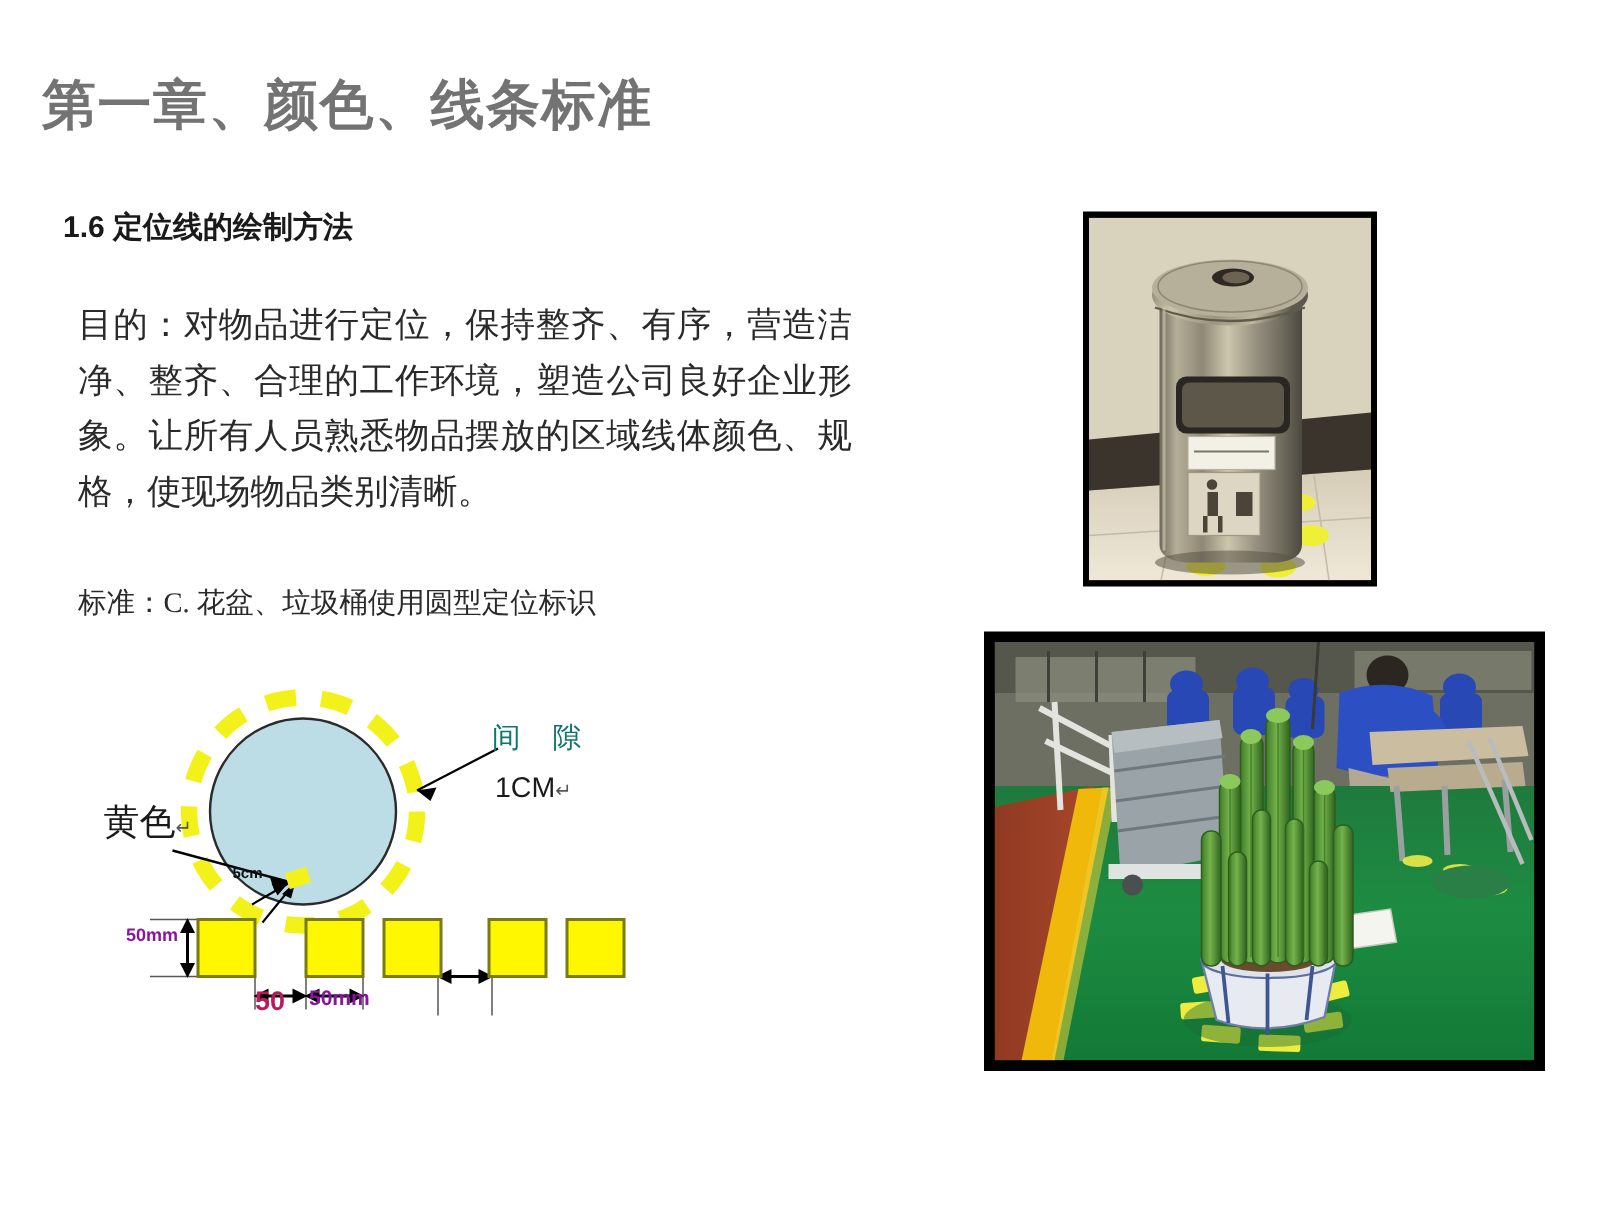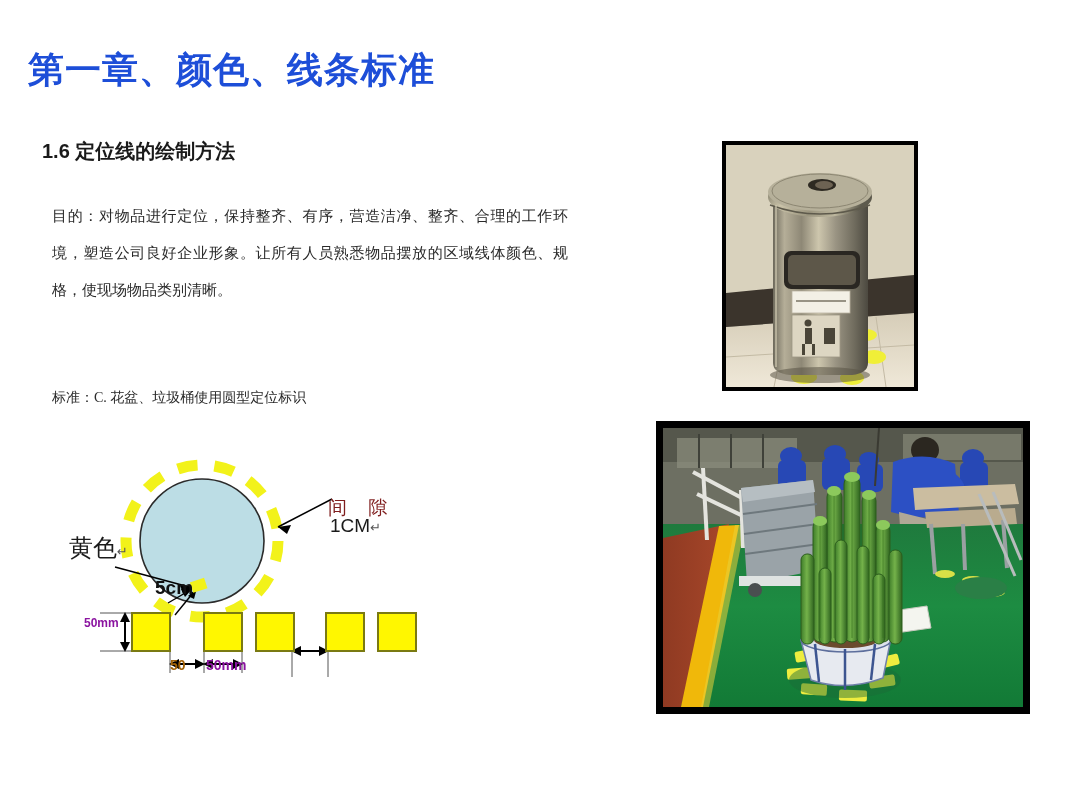--- a/index.html
+++ b/index.html
@@ -18,21 +18,21 @@
 
   
   #page-title {
     position: absolute;
     left: 28px;
     top: 46px;
     font-family: "Liberation Sans", "DejaVu Sans", sans-serif;
     font-size: 36px;
     font-weight: bold;
     letter-spacing: 1px;
-    color: #1d4ed8;
+    color: #737373;
     white-space: nowrap;
   }
 
   
   #section-heading {
     position: absolute;
     left: 42px;
     top: 138px;
     font-size: 20px;
     font-weight: bold;
@@ -40,33 +40,33 @@
     white-space: nowrap;
   }
 
   
   #purpose-paragraph {
     position: absolute;
     left: 52px;
     top: 198px;
     width: 516px;
     font-family: "Liberation Serif", "DejaVu Serif", serif;
-    font-size: 15px;
+    font-size: 23px;
     line-height: 37px;
     color: #2a2a2a;
     text-align: justify;
   }
 
   
   #standard-line {
     position: absolute;
     left: 52px;
     top: 389px;
     font-family: "Liberation Serif", "DejaVu Serif", serif;
-    font-size: 14px;
+    font-size: 19px;
     color: #2a2a2a;
     white-space: nowrap;
   }
 
   
   #diagram {
     position: absolute;
     left: 60px;
     top: 455px;
     width: 420px;
@@ -80,52 +80,52 @@
     white-space: nowrap;
   }
   #label-yellow {
     left: 9px;
     top: 77px;
     font-size: 24px;
     color: #1a1a1a;
   }
   #label-gap {
     left: 268px;
-    top: 40px;
+    top: 24px;
     font-size: 19px;
-    color: #7f1d1d;
+    color: #0f766e;
     letter-spacing: 8px;
   }
   #label-gap-value {
     left: 270px;
     top: 60px;
     font-size: 19px;
     color: #1a1a1a;
     text-align: right;
   }
   #label-5cm {
     left: 95px;
     top: 122px;
-    font-size: 19px;
+    font-size: 10px;
     font-weight: bold;
     color: #111111;
   }
   #label-50mm-v {
     left: 24px;
     top: 161px;
     font-size: 12px;
     font-weight: bold;
     color: #8b14a0;
   }
   #label-50-h {
     left: 110px;
     top: 202px;
-    font-size: 14px;
+    font-size: 18px;
     font-weight: bold;
-    color: #a16207;
+    color: #be185d;
   }
   #label-50mm-h {
     left: 146px;
     top: 202px;
     font-size: 14px;
     font-weight: bold;
     color: #8b14a0;
   }
   .cr-mark {
     font-size: 13px;

